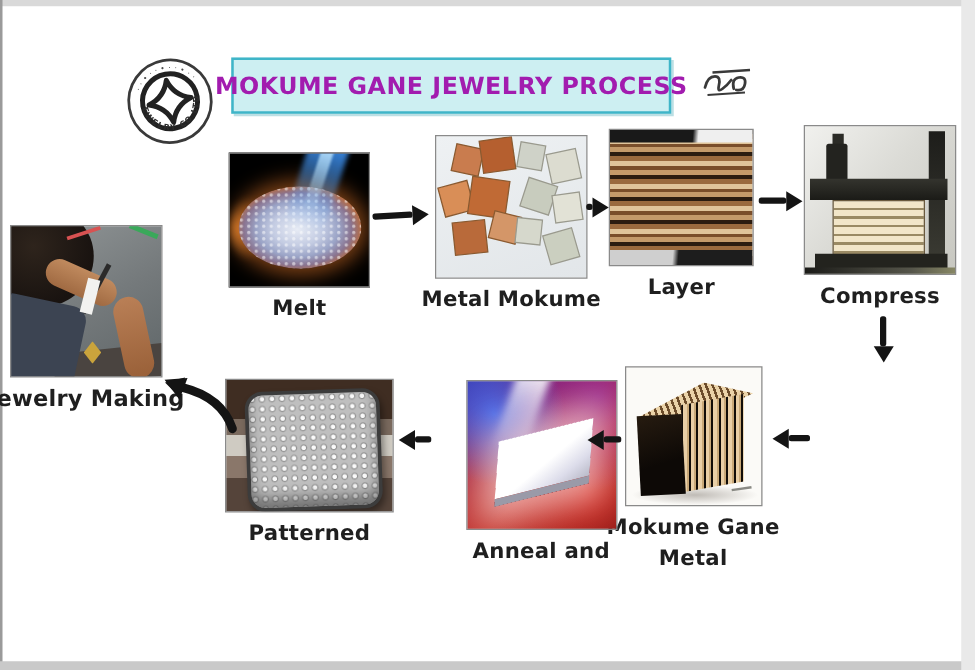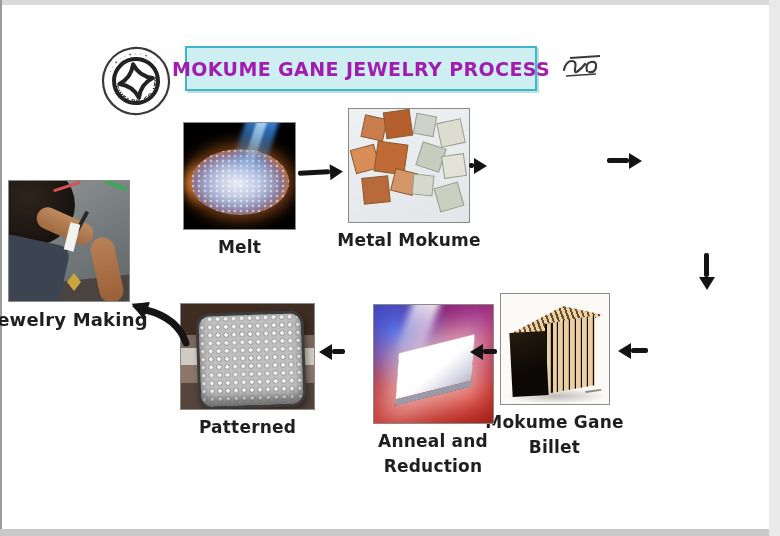--- a/index.html
+++ b/index.html
@@ -219,45 +219,63 @@
           <rect x="70" y="36" width="24" height="24" fill="#c8ccbe" transform="rotate(18 82 48)"></rect>
           <rect x="94" y="46" width="22" height="22" fill="#e2e2d6" transform="rotate(-8 105 57)"></rect>
           <rect x="64" y="66" width="20" height="20" fill="#d6d8cc" transform="rotate(6 74 76)"></rect>
           <rect x="88" y="76" width="24" height="24" fill="#cbcfc0" transform="rotate(-16 100 88)"></rect>
         </g>
       </svg>
     </div>
     <figcaption>Metal Mokume</figcaption>
   </figure>
 
-
+  <figure class="step f-layer">
+    <div class="photo layer">
+      <div class="ph-el layer-top"></div>
+      <div class="ph-el layer-bottom"></div>
+    </div>
+    <figcaption>Layer</figcaption>
+  </figure>
+
+  <figure class="step f-compress">
+    <div class="photo compress">
+      <div class="ph-el cp-knob"></div>
+      <div class="ph-el cp-post-l"></div>
+      <div class="ph-el cp-post-r"></div>
+      <div class="ph-el cp-top"></div>
+      <div class="ph-el cp-stack"></div>
+      <div class="ph-el cp-bot"></div>
+      <div class="ph-el cp-base"></div>
+    </div>
+    <figcaption>Compress</figcaption>
+  </figure>
 
 
   <figure class="step f-billet">
     <div class="photo billet">
       <div class="ph-el bl-shadow"></div>
       <div class="ph-el bl-top"></div>
       <div class="ph-el bl-side"></div>
       <div class="ph-el bl-front"></div>
       <div class="ph-el bl-sig"></div>
     </div>
     <figcaption>
       <span>Mokume Gane</span><br>
-      <span>Billet</span>
+      <span>Metal</span>
     </figcaption>
   </figure>
 
   <figure class="step f-anneal">
     <div class="photo anneal">
       <div class="ph-el an-beam"></div>
       <div class="ph-el an-slab"></div>
     </div>
     <figcaption>
       <span>Anneal and</span><br>
-      <span>Reduction</span>
     </figcaption>
   </figure>
 
   <figure class="step f-patterned">
     <div class="photo patterned">
       <div class="ph-el pt-block"></div>
     </div>
     <figcaption>Patterned</figcaption>
   </figure>
 

